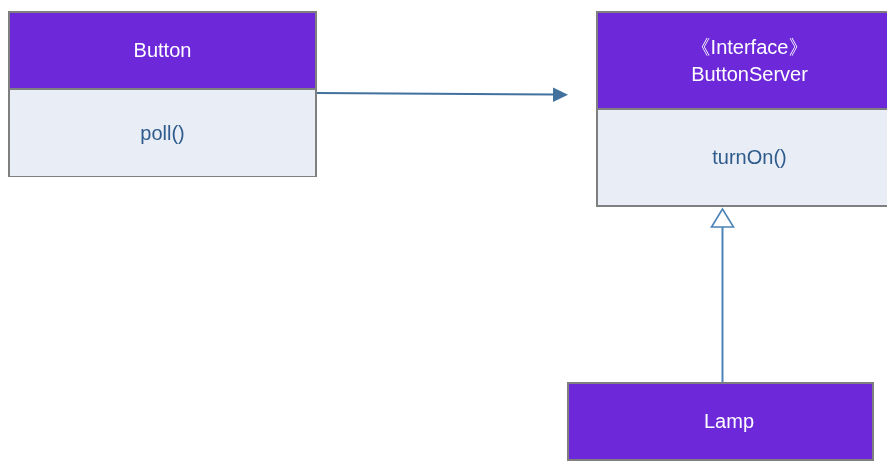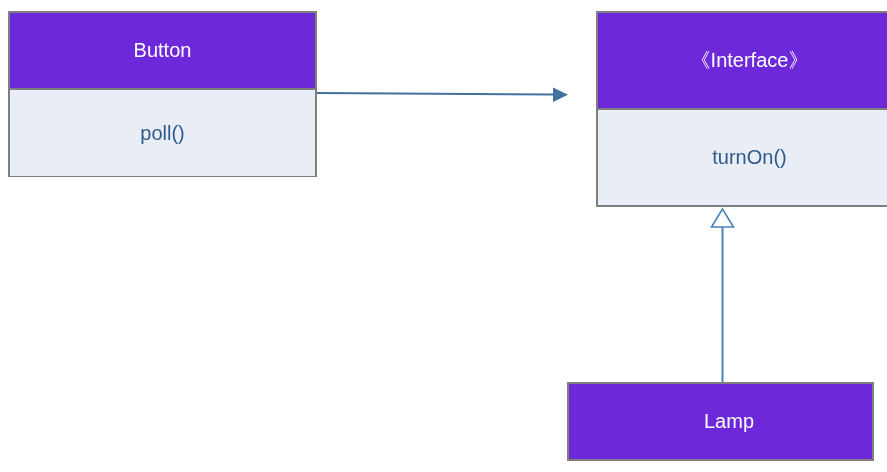--- a/index.html
+++ b/index.html
@@ -84,20 +84,21 @@
       <span>Button</span>
     </div>
     <div class="uml-body">
       <span>poll()</span>
     </div>
   </div>
 
   <div class="uml-class class-buttonserver">
     <div class="uml-header">
       <span>《Interface》</span>
+      <span>ButtonServer</span>
     </div>
     <div class="uml-body">
       <span>turnOn()</span>
     </div>
   </div>
 
   <div class="uml-class class-lamp">
     <div class="uml-header no-divider">
       <span>Lamp</span>
     </div>

